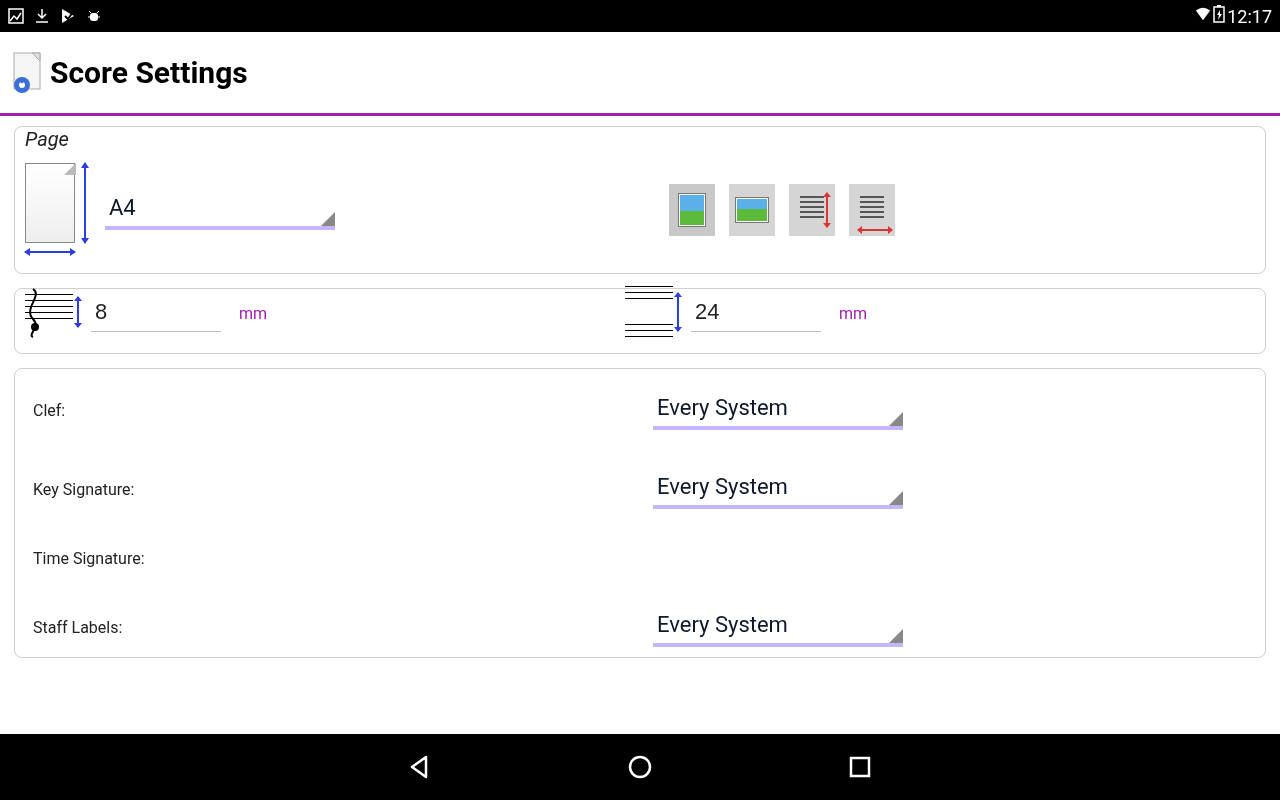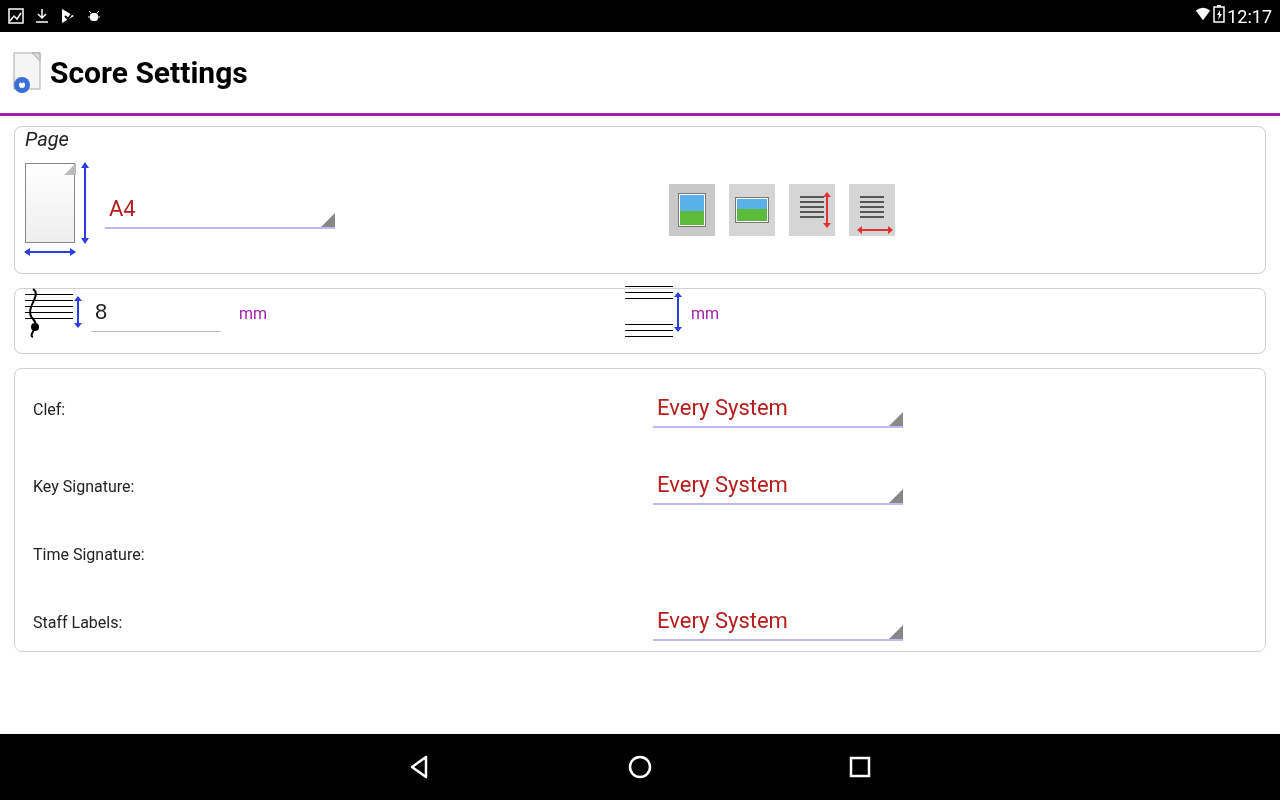--- a/index.html
+++ b/index.html
@@ -31,21 +31,21 @@
 .page-fold { position: absolute; right: 15px; top: 0; width: 0; height: 0; border-left: 12px solid transparent; border-bottom: 12px solid #bbb; }
 .page-arrow-v { position: absolute; right: 5px; top: 0; width: 2px; height: 80px; background: #2a3fe0; }
 .page-arrow-v::before,.page-arrow-v::after{content:"";position:absolute;left:-3px;width:0;height:0;border-left:4px solid transparent;border-right:4px solid transparent;}
 .page-arrow-v::before{top:-1px;border-bottom:6px solid #2a3fe0;}
 .page-arrow-v::after{bottom:-1px;border-top:6px solid #2a3fe0;}
 .page-arrow-h { position: absolute; left: 0; bottom: 4px; height: 2px; width: 50px; background: #2a3fe0; }
 .page-arrow-h::before,.page-arrow-h::after{content:"";position:absolute;top:-3px;width:0;height:0;border-top:4px solid transparent;border-bottom:4px solid transparent;}
 .page-arrow-h::before{left:-1px;border-right:6px solid #2a3fe0;}
 .page-arrow-h::after{right:-1px;border-left:6px solid #2a3fe0;}
 
-.spinner { position: relative; min-width: 230px; border-bottom: 2px solid #c4b5fd; padding: 4px 20px 6px 4px; font-size: 22px; color: #b91c1c; }
+.spinner { position: relative; min-width: 230px; border-bottom: 4px solid #c4b5fd; padding: 4px 20px 6px 4px; font-size: 22px; color: #0f172a; }
 .spinner::after { content:""; position:absolute; right:0; bottom:0; width:0; height:0; border-left:14px solid transparent; border-bottom:14px solid #888; }
 
 .page-buttons { display: flex; gap: 14px; margin-left: auto; margin-right: 360px; }
 .icon-btn { width: 46px; height: 52px; background: #d5d5d5; border: none; display: flex; align-items: center; justify-content: center; cursor: pointer; }
 .icon-btn:nth-child(1){background:#c8c8c8;}
 .icon-inner { width: 28px; height: 34px; background: #fff; border: 1px solid #777; position: relative; }
 .icon-inner .sky { position:absolute; left:1px; right:1px; top:1px; height:16px; background:#5ab0e8; }
 .icon-inner .grass { position:absolute; left:1px; right:1px; bottom:1px; height:14px; background:#5cbb3a; }
 .lines-icon { width:28px; height:34px; position:relative; }
 .lines-icon .ln { height:2px; background:#555; margin:3px 2px; }
@@ -218,20 +218,21 @@
               <div class="sl"></div>
               <div class="sl"></div>
             </div>
           <div class="staff-lines" style="transform:translateY(12px)">
               <div class="sl"></div>
               <div class="sl"></div>
               <div class="sl"></div>
             </div>
           <div class="staff-arrow-v" style="top:4px;height:38px"></div>
         </div>
+        <input class="num-input" value="24" style="">
         <span class="unit">mm</span>
       </div>
     </div>
   </div>
 
   <div class="section" style="padding-bottom:0">
 
     <div class="rep-row">
       <div class="rep-label">Clef:</div>
       <div class="spinner rep-spinner">Every System</div>

